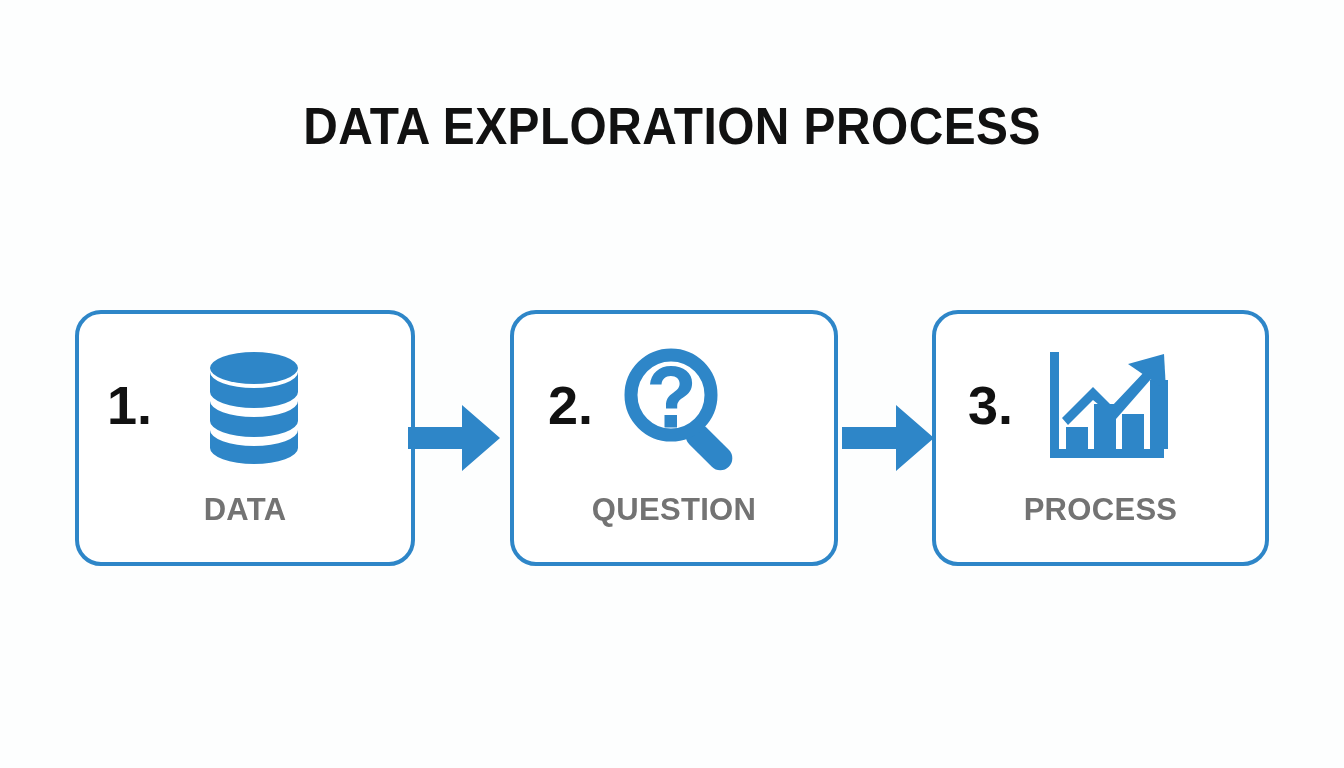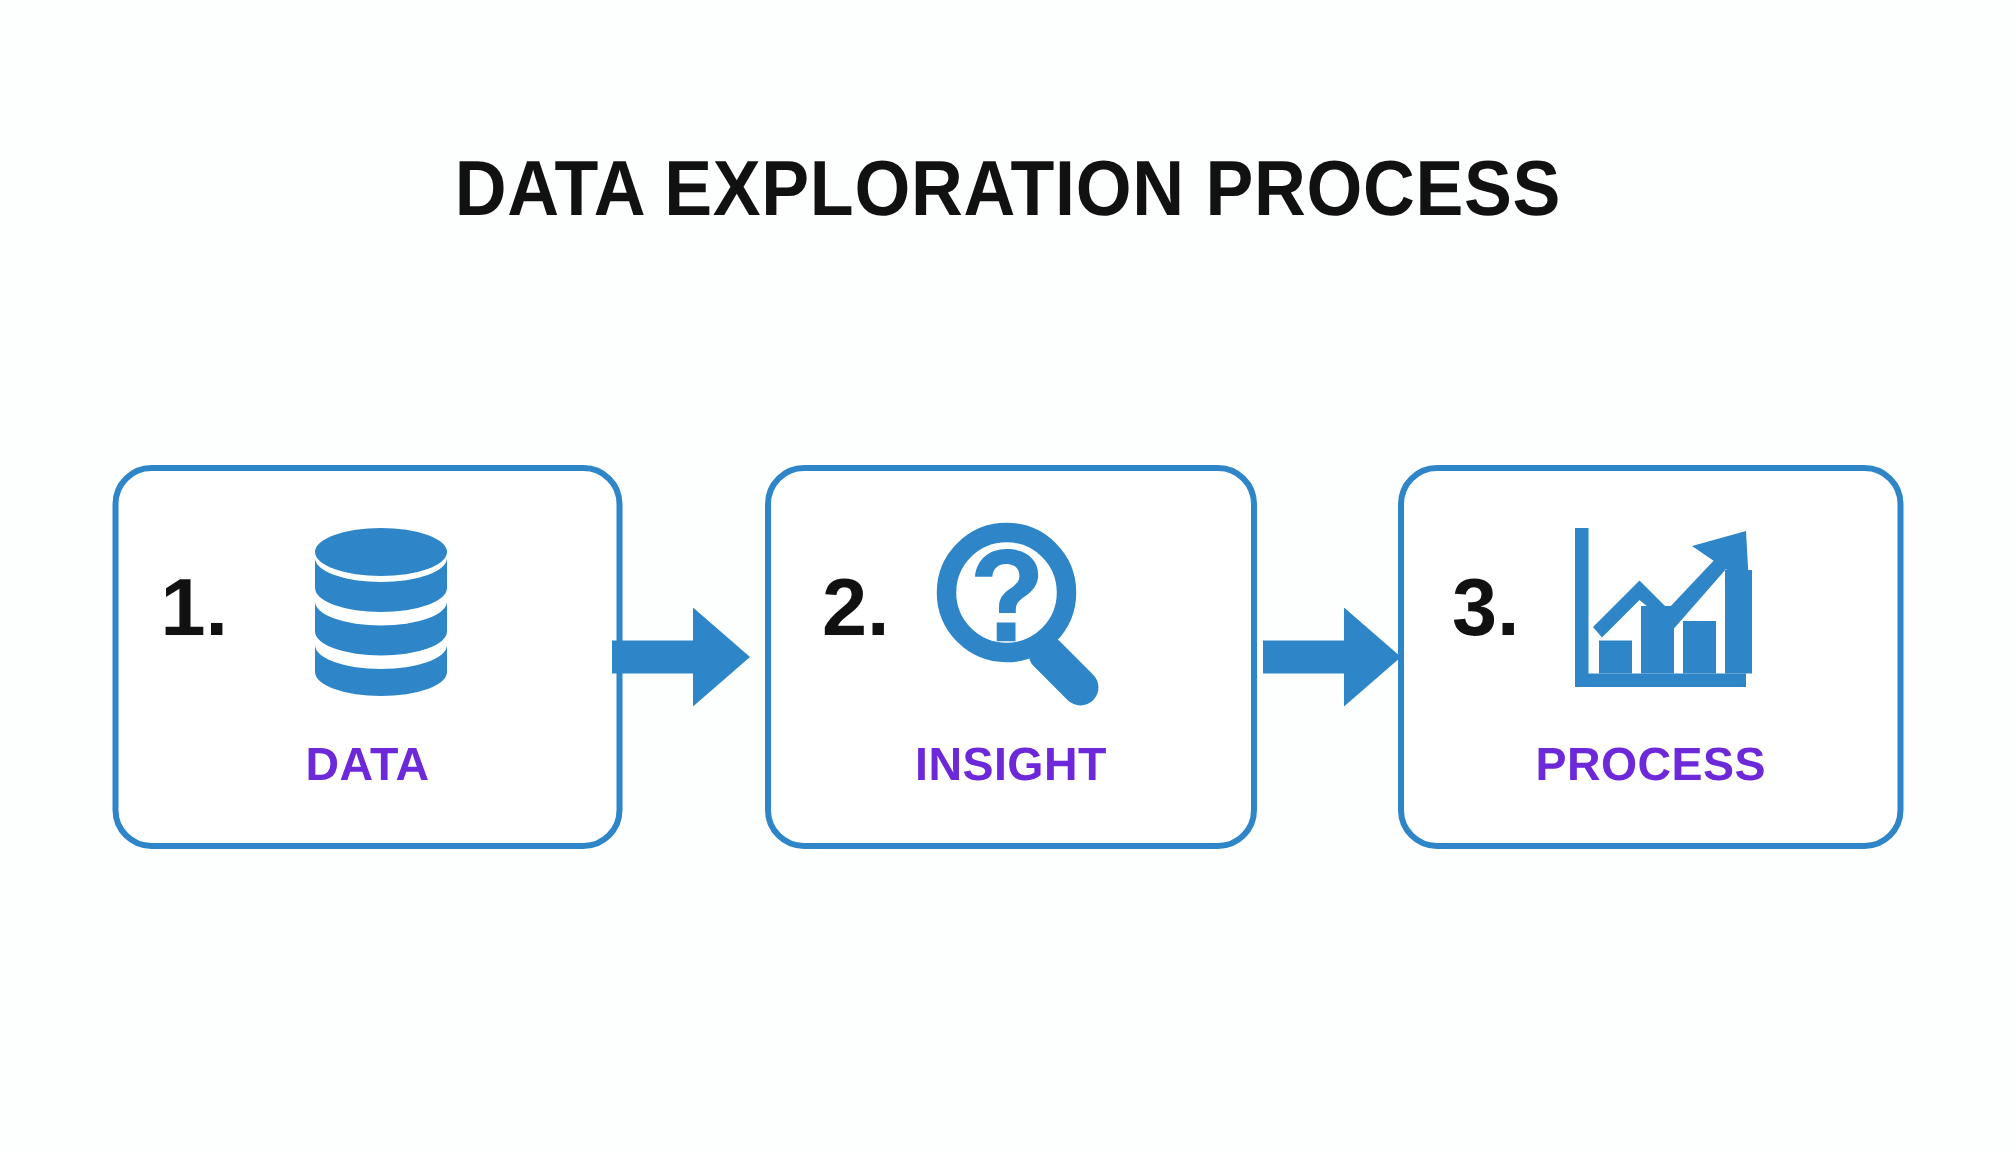--- a/index.html
+++ b/index.html
@@ -77,21 +77,21 @@
   .card-3 .card-icon { left: 96px; }
 
   .card-label {
     position: absolute;
     left: 0;
     width: 100%;
     top: 178px;
     text-align: center;
     font-size: 31px;
     font-weight: bold;
-    color: #6d28d9;
+    color: #737373;
     letter-spacing: 0.3px;
   }
 
   .arrow {
     position: absolute;
     top: 95px;
     width: 92px;
     height: 66px;
   }
   .arrow-1 { left: 333px; }
@@ -149,21 +149,21 @@
                    h11.2
                    v-2
                    c0 -4 1.5 -6 6 -9
                    c6 -4 8.9 -8.2 8.9 -14.6
                    C73.1 27.9 64.8 21 52 21 Z"></path>
           <rect x="45.5" y="70" width="12.5" height="12.5"></rect>
         </g>
       </svg>
     </div>
 
-    <div class="card-label">INSIGHT</div>
+    <div class="card-label">QUESTION</div>
   </div>
 
   <div class="arrow arrow-2">
     <svg width="92" height="66" viewBox="0 0 92 66">
       <path d="M0 22 H54 V0 L92 33 L54 66 V44 H0 Z" fill="#2e86c8"></path>
     </svg>
   </div>
 
   <div class="card card-3">
     <div class="card-number">3.</div>

